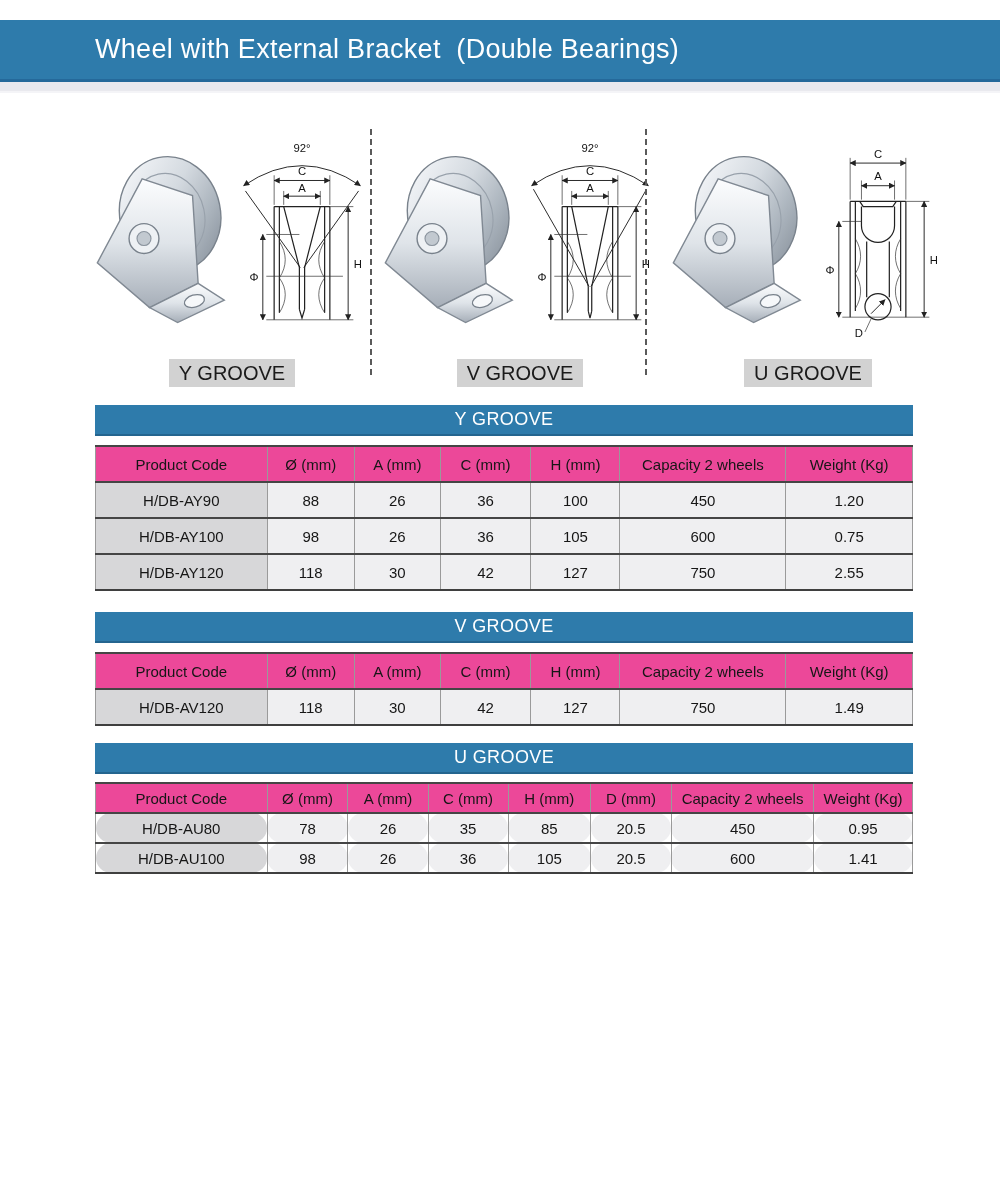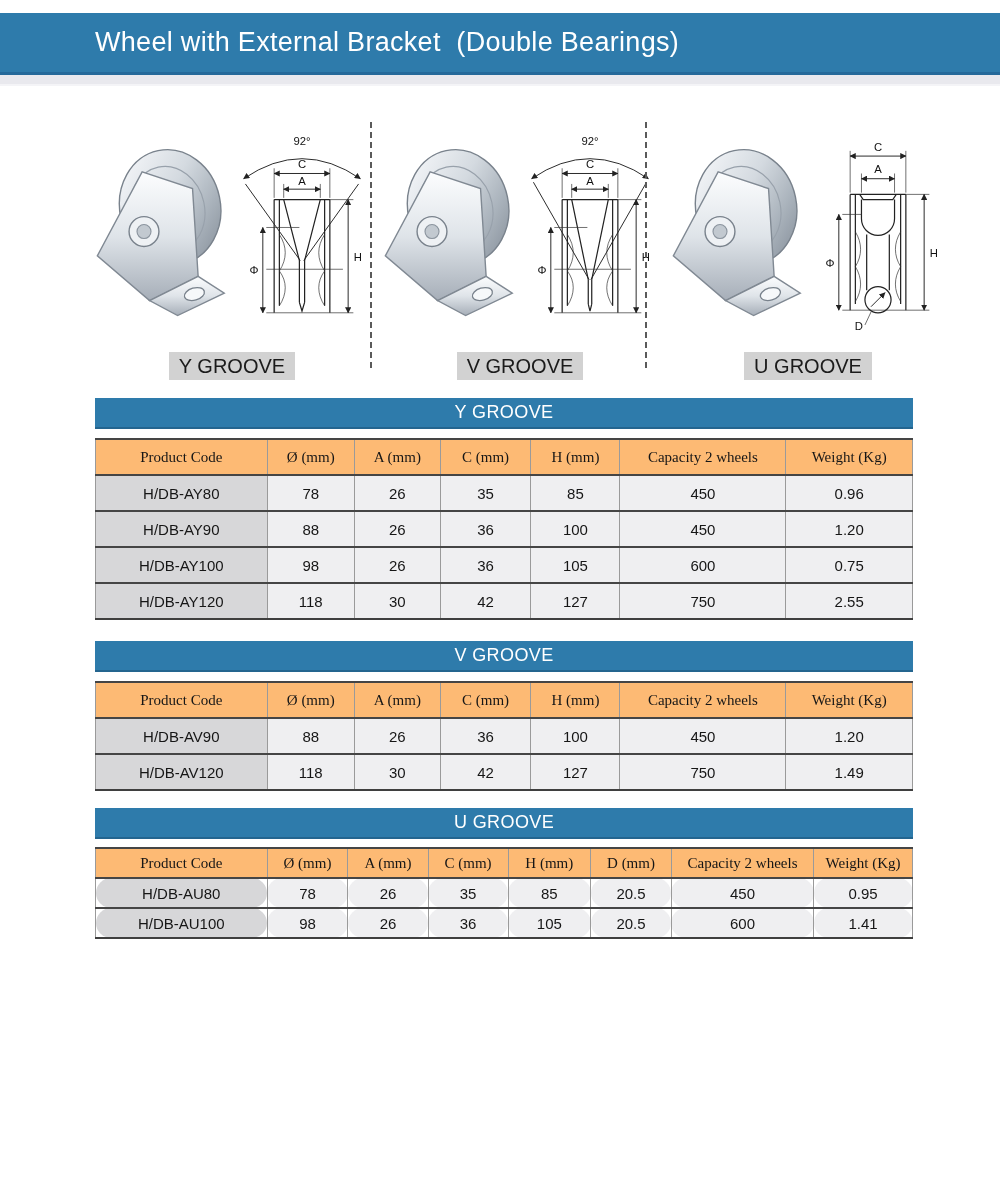--- a/index.html
+++ b/index.html
@@ -4,21 +4,21 @@
 <style>
   html,body{margin:0;padding:0;background:#ffffff;}
   body{
     width:1000px;height:1193px;position:relative;overflow:hidden;
     font-family:"Liberation Sans", sans-serif;color:#1c1c1c;
     -webkit-font-smoothing:antialiased;
   }
 
   
   .titlebar{
-    margin-top:13px;height:59px;background:#2e7bab;
+    margin-top:20px;height:59px;background:#2e7bab;
     border-bottom:3px solid #25699a;display:flex;align-items:center;
   }
   .titlebar span{
     color:#ffffff;font-size:27px;padding-left:95px;white-space:pre;letter-spacing:.3px;
   }
   .graystrip{height:9px;background:#e9e9ee;border-bottom:2px solid #f4f4f7;}
 
   
   .diagrams{position:relative;margin:32px 60px 0 88px;height:262px;display:flex;text-align:right;}
   .dcol{flex:1;display:flex;flex-direction:column;align-items:center;}
@@ -51,21 +51,21 @@
   .banner span{color:#ffffff;font-size:18px;letter-spacing:.4px;}
   table{width:100%;border-collapse:collapse;table-layout:fixed;margin-top:9px;}
   .tblU{margin-top:8px;}
   table{border-top:2px solid #3f3f3f;border-bottom:2px solid #3f3f3f;
         border-left:1px solid #9a9a9a;border-right:1px solid #9a9a9a;}
   th,td{
     border-left:1px solid #9a9a9a;border-top:2px solid #454545;
     text-align:center;vertical-align:middle;font-size:15px;font-weight:400;
     padding:0;color:#161616;
   }
-  th{background:#fdba74;height:34px;font-family:Liberation Serif, serif;}
+  th{background:#ec4899;height:34px;}
   td{background:#efeff1;height:34px;}
   td.rowhead{background:#d7d7d9;}
   .tblU th{height:28px;}
   .tblU td{height:28px;border-radius:15px;}
 
   
   .t7 col:nth-child(1){width:21%}
   .t7 col:nth-child(2){width:10.7%}
   .t7 col:nth-child(3){width:10.5%}
   .t7 col:nth-child(4){width:11.1%}
@@ -246,29 +246,20 @@
           <th>Ø (mm)</th>
           <th>A (mm)</th>
           <th>C (mm)</th>
           <th>H (mm)</th>
           <th>Capacity 2 wheels</th>
           <th>Weight (Kg)</th>
         </tr>
       </thead>
       <tbody>
         <tr>
-          <td class="rowhead">H/DB-AY80</td>
-          <td>78</td>
-          <td>26</td>
-          <td>35</td>
-          <td>85</td>
-          <td>450</td>
-          <td>0.96</td>
-        </tr>
-        <tr>
           <td class="rowhead">H/DB-AY90</td>
           <td>88</td>
           <td>26</td>
           <td>36</td>
           <td>100</td>
           <td>450</td>
           <td>1.20</td>
         </tr>
         <tr>
           <td class="rowhead">H/DB-AY100</td>
@@ -311,29 +302,20 @@
           <th>Product Code</th>
           <th>Ø (mm)</th>
           <th>A (mm)</th>
           <th>C (mm)</th>
           <th>H (mm)</th>
           <th>Capacity 2 wheels</th>
           <th>Weight (Kg)</th>
         </tr>
       </thead>
       <tbody>
-        <tr>
-          <td class="rowhead">H/DB-AV90</td>
-          <td>88</td>
-          <td>26</td>
-          <td>36</td>
-          <td>100</td>
-          <td>450</td>
-          <td>1.20</td>
-        </tr>
         <tr>
           <td class="rowhead">H/DB-AV120</td>
           <td>118</td>
           <td>30</td>
           <td>42</td>
           <td>127</td>
           <td>750</td>
           <td>1.49</td>
         </tr>
       </tbody>

